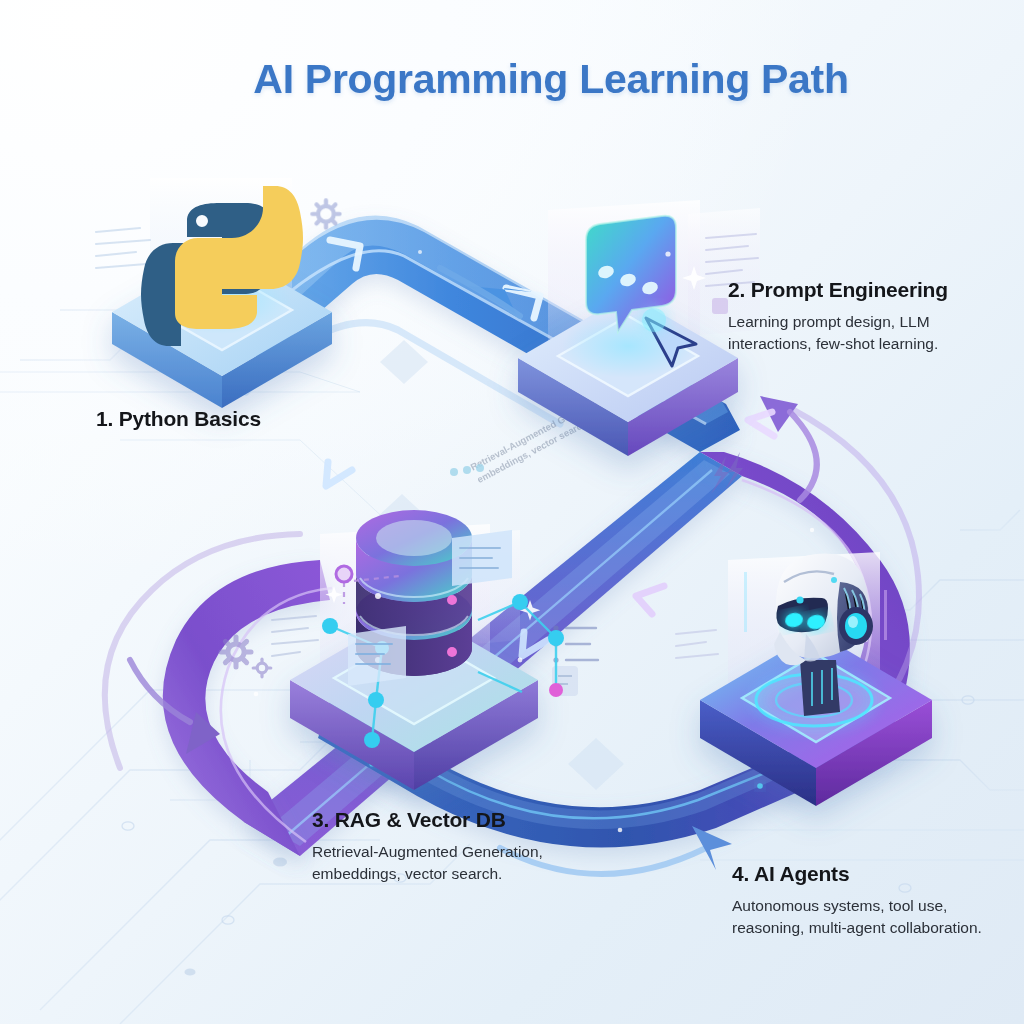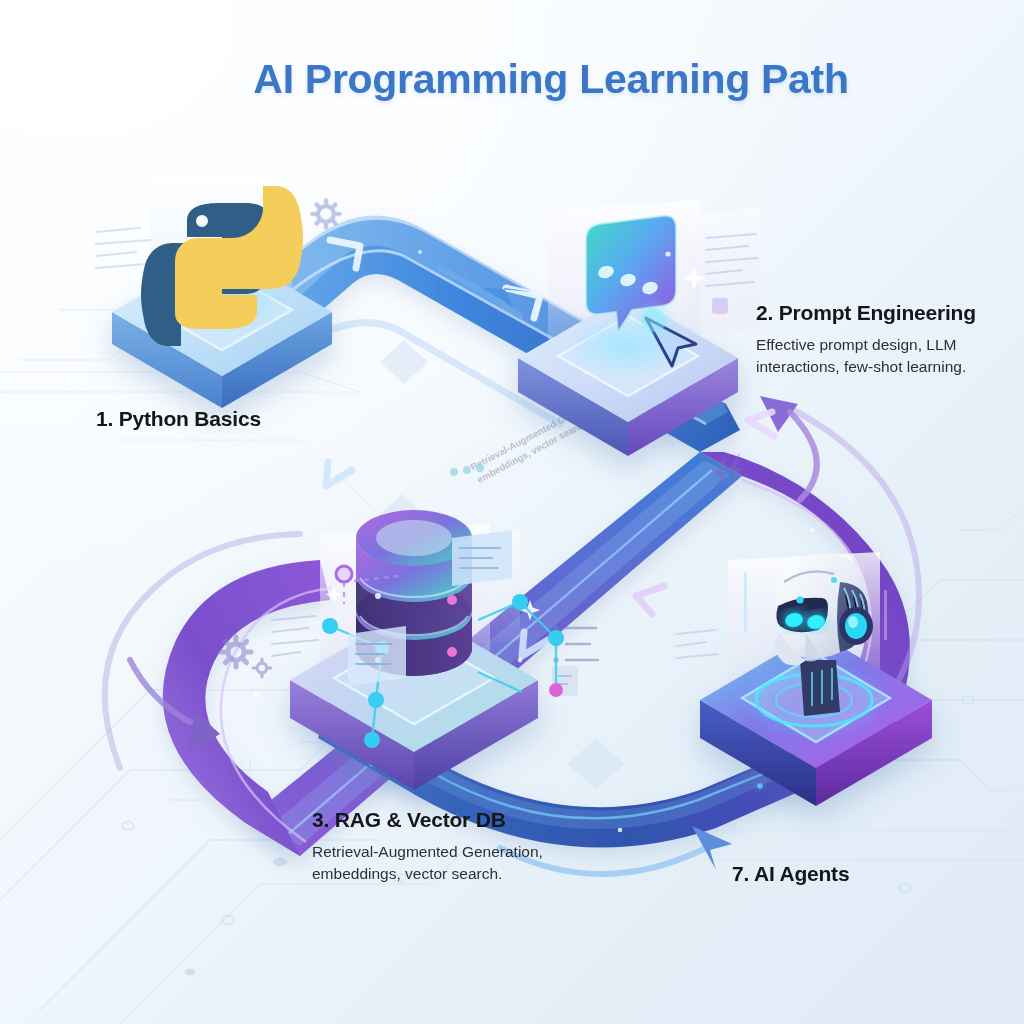--- a/index.html
+++ b/index.html
@@ -28,21 +28,21 @@
   
   .step{position:absolute;}
   .step .hd{
     font-size:21px;font-weight:bold;color:#14161a;margin:0 0 9px 0;
     letter-spacing:-0.2px;white-space:nowrap;
   }
   .step .bd{
     font-size:15.5px;line-height:1.42;color:#2b3038;font-weight:400;
   }
   #step1{left:96px;top:407px;width:230px;}
-  #step2{left:756px;top:278px;width:240px;margin-top:23px;}
+  #step2{left:728px;top:278px;width:240px;}
   #step3{left:312px;top:808px;width:240px;}
   #step4{left:732px;top:862px;width:250px;}
 </style>
 </head>
 <body>
 
 <div id="stage">
 
   <svg class="svgfull" viewBox="0 0 1024 1024">
     <defs>
@@ -617,25 +617,26 @@
   </svg>
 
   <div id="title">AI Programming Learning Path</div>
 
   <div class="step" id="step1">
     <div class="hd">1. Python Basics</div>
   </div>
 
   <div class="step" id="step2">
     <div class="hd">2. Prompt Engineering</div>
-    <div class="bd">Effective prompt design, LLM interactions, few-shot learning.</div>
+    <div class="bd">Learning prompt design, LLM interactions, few-shot learning.</div>
   </div>
 
   <div class="step" id="step3">
     <div class="hd">3. RAG &amp; Vector DB</div>
     <div class="bd">Retrieval-Augmented Generation, embeddings, vector search.</div>
   </div>
 
   <div class="step" id="step4">
-    <div class="hd">7. AI Agents</div>
+    <div class="hd">4. AI Agents</div>
+    <div class="bd">Autonomous systems, tool use, reasoning, multi-agent collaboration.</div>
   </div>
 
 </div>
 
 </body></html>

